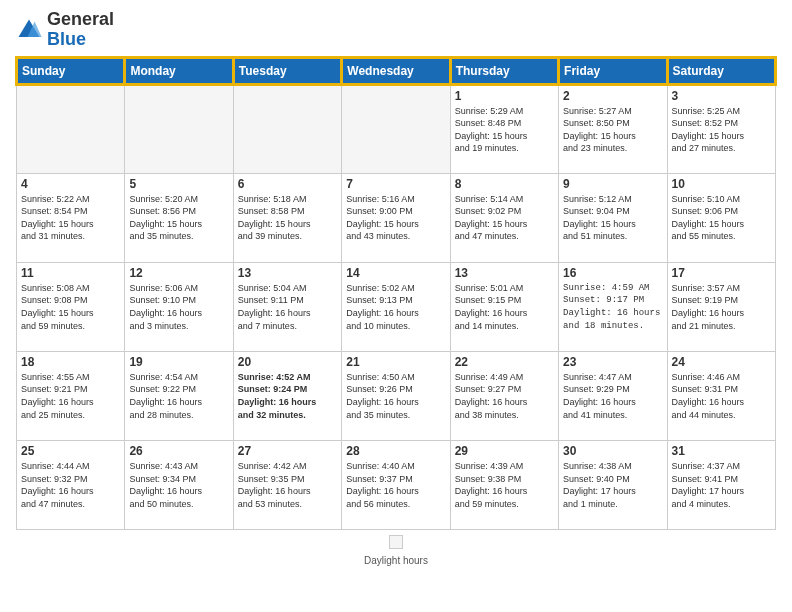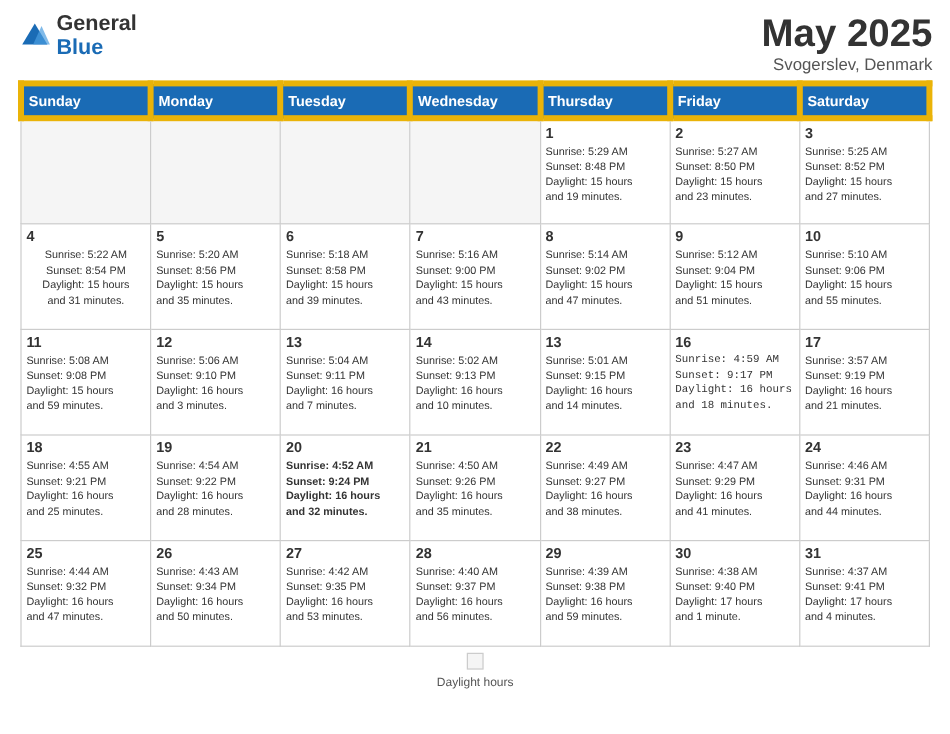--- a/index.html
+++ b/index.html
@@ -57,21 +57,21 @@
       border-collapse: collapse;
       flex: 1;
     }
     .calendar th {
       background: #1a6bb5;
       color: #fff;
       font-size: 12px;
       font-weight: bold;
       padding: 5px 4px;
       text-align: left;
-      border: 5px solid #eab308;
+      border: 3px solid #eab308;
     }
     .calendar td {
       vertical-align: top;
       border: 1px solid #ccc;
       padding: 3px 4px;
       font-size: 9.5px;
       color: #333;
       background: #fff;
       width: calc(100% / 7);
       height: 88px;
@@ -116,24 +116,20 @@
     <div class="logo">
       <svg class="logo-icon" viewBox="0 0 40 40">
         <polygon points="20,5 35,30 5,30" fill="#1a6bb5"></polygon>
         <polygon points="28,8 38,30 18,30" fill="#4a9de0" opacity="0.7"></polygon>
       </svg>
       <div class="logo-text">
         <span class="logo-general">General</span><br>
         <span class="logo-blue">Blue</span>
       </div>
     </div>
-    <div class="title-block">
-      <div class="cal-title">May 2025</div>
-      <div class="cal-subtitle">Svogerslev, Denmark</div>
-    </div>
   </div>
 
   <table class="calendar">
     <thead>
       <tr>
       <th>Sunday</th>
           <th>Monday</th>
           <th>Tuesday</th>
           <th>Wednesday</th>
           <th>Thursday</th>
@@ -165,21 +161,21 @@
             <span class="day-num">3</span>
             <div class="day-info" style="white-space: pre-line;">Sunrise: 5:25 AM
 Sunset: 8:52 PM
 Daylight: 15 hours
 and 27 minutes.</div>
           </td>
         </tr>
         <tr>
           <td>
             <span class="day-num">4</span>
-            <div class="day-info" style="white-space: pre-line; text-align: center;">Sunrise: 5:22 AM
+            <div class="day-info" style="white-space: pre-line;">Sunrise: 5:22 AM
 Sunset: 8:54 PM
 Daylight: 15 hours
 and 31 minutes.</div>
           </td>
           <td>
             <span class="day-num">5</span>
             <div class="day-info" style="white-space: pre-line;">Sunrise: 5:20 AM
 Sunset: 8:56 PM
 Daylight: 15 hours
 and 35 minutes.</div>

